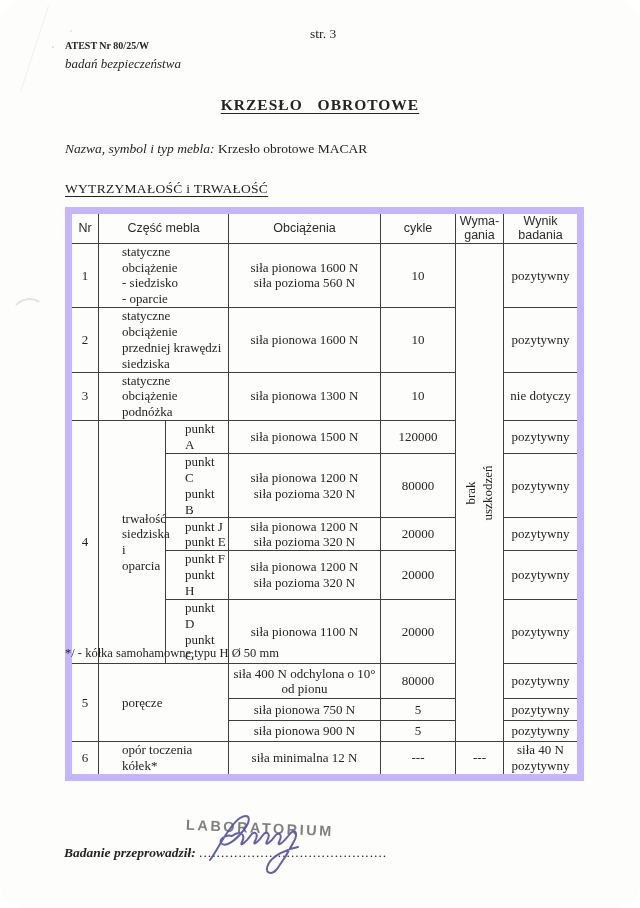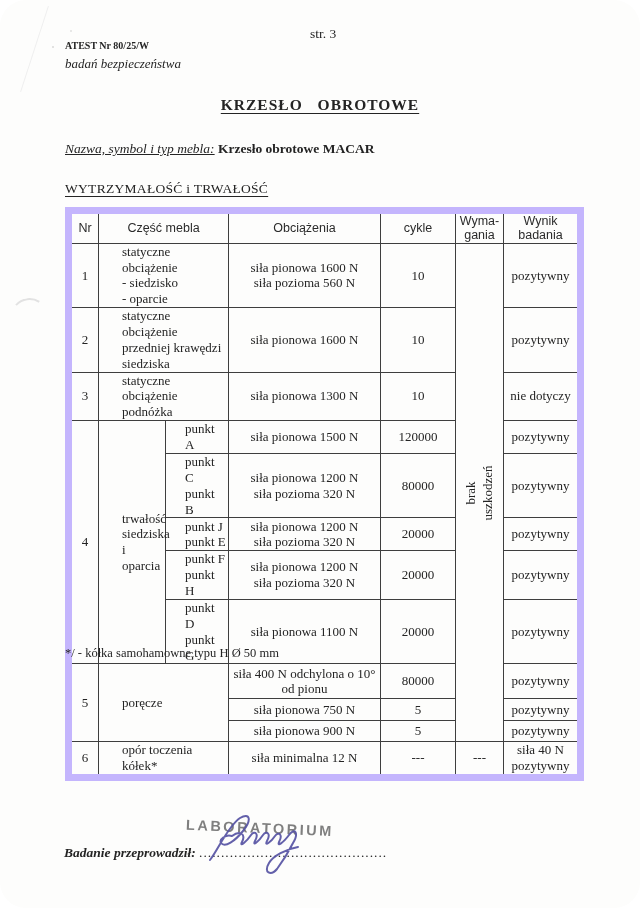--- a/index.html
+++ b/index.html
@@ -5,22 +5,22 @@
   html,body{margin:0;padding:0;}
   body{width:640px;height:908px;background:#ffffff;overflow:hidden;}
   .page{position:relative;width:640px;height:908px;background:#fdfdfc;font-family:"Liberation Serif",serif;color:#242424;border-radius:26px;}
   .abs{position:absolute;}
   .pagenum{left:310px;top:26px;font-size:13.5px;}
   .atest1{left:65px;top:40px;font-size:10px;font-weight:bold;}
   .atest2{left:65px;top:56px;font-size:13px;font-style:italic;}
   .title{left:0;top:96px;width:640px;text-align:center;font-size:15.5px;font-weight:bold;letter-spacing:1px;word-spacing:10px;}
   .title span{text-decoration:underline;text-underline-offset:3px;}
   .nameline{left:65px;top:141px;font-size:13.5px;}
-  .namelabel{font-style:italic;text-decoration:underline;}
-  .namevalue{font-weight:bold;}
+  .namelabel{font-style:italic;}
+  .namevalue{font-weight:normal;}
   .section{left:65px;top:181px;font-size:13.5px;text-decoration:underline;text-underline-offset:3px;letter-spacing:.3px;}
   
   .tblwrap{left:65px;top:207px;}
   table{border-collapse:collapse;table-layout:fixed;width:512px;border:7px solid #c4b5fd;}
   td,th{border:1px solid #3e3e3e;padding:0 2px;vertical-align:middle;overflow:visible;}
   th{font-family:"Liberation Sans",sans-serif;font-weight:normal;font-size:12.5px;color:#2b2b2b;text-align:center;white-space:pre-line;line-height:1.15;}
   td{font-family:"Liberation Serif",serif;font-size:13px;line-height:1.22;text-align:center;white-space:pre-line;}
   td.nr{text-align:center;}
   td.part{text-align:left;padding-left:23px;}
   td.point{text-align:left;padding-left:19px;}

